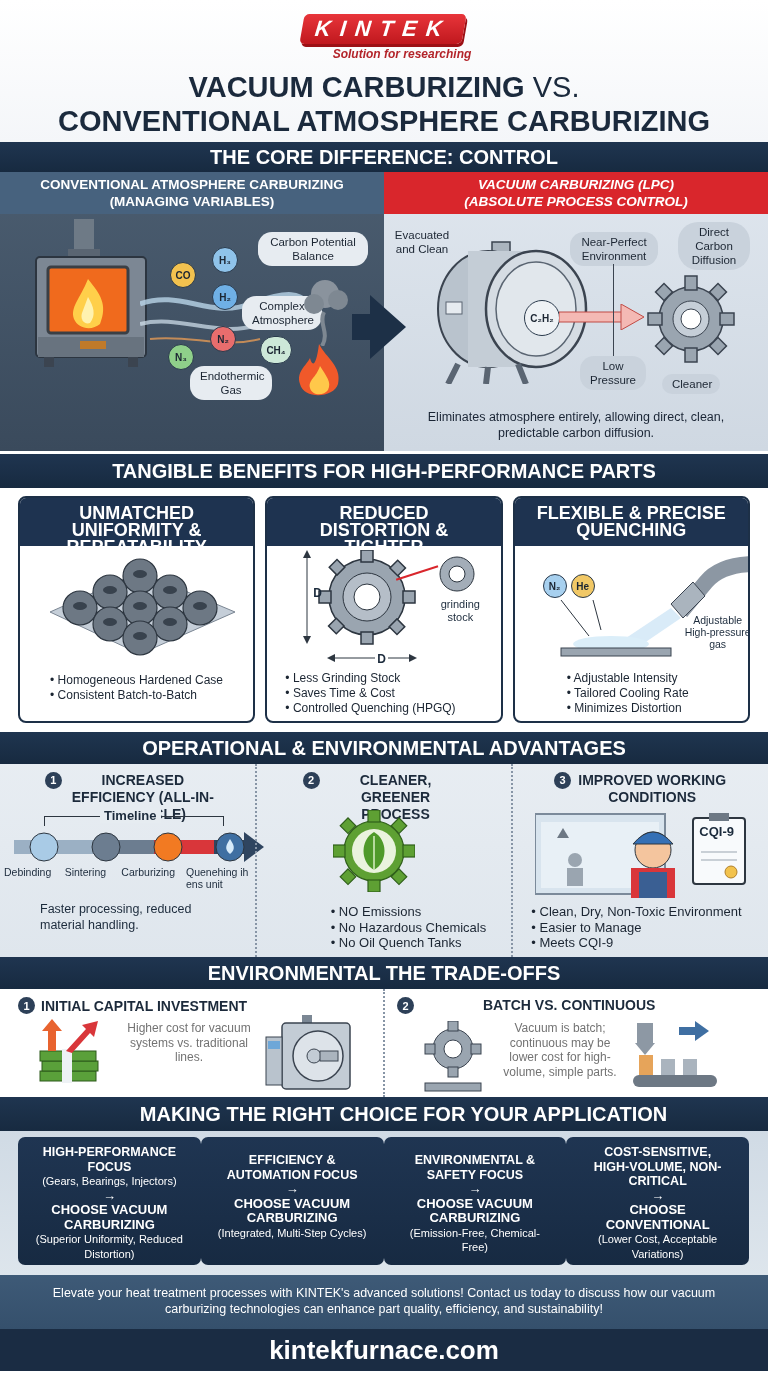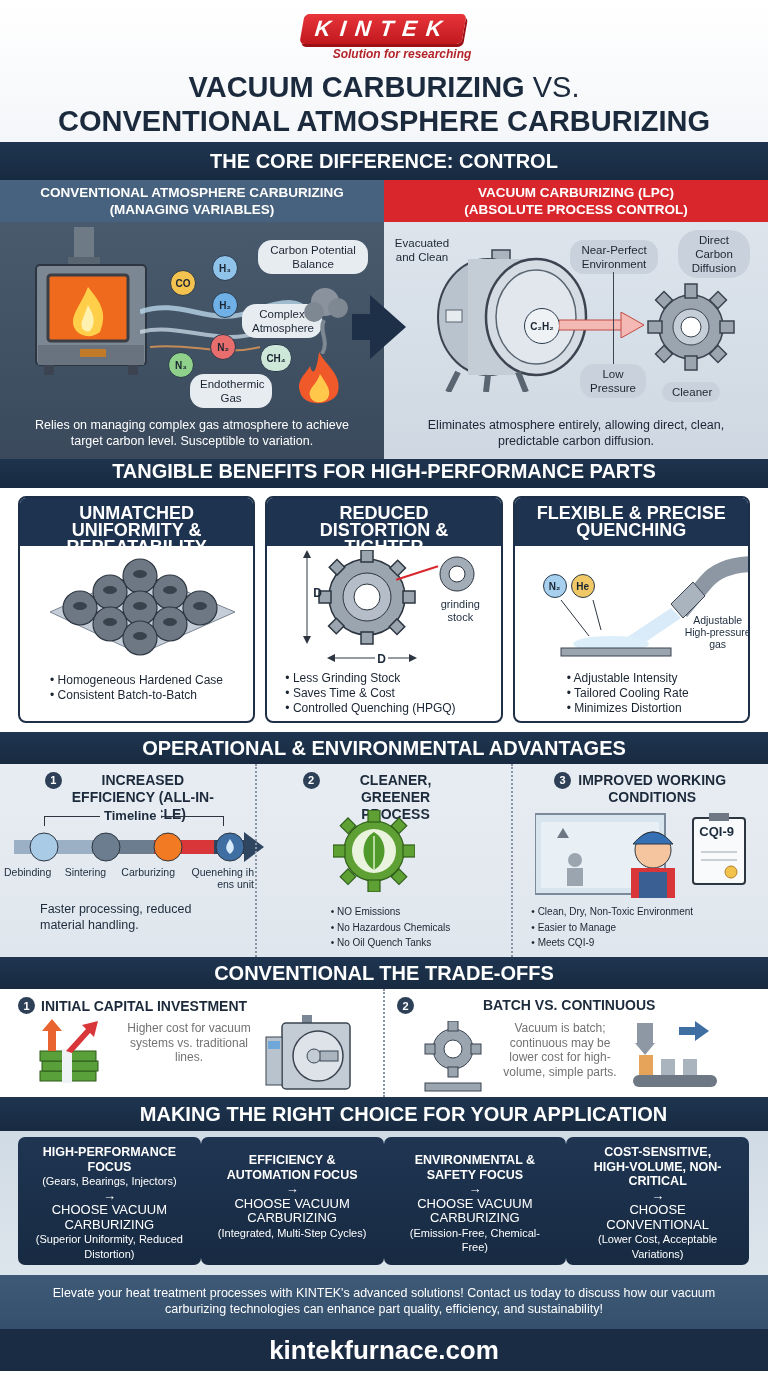--- a/index.html
+++ b/index.html
@@ -8,27 +8,27 @@
   .header { height: 142px; text-align: center; background: linear-gradient(#ffffff, #f4f6f9); position: relative; }
   .logo { position: absolute; left: 302px; top: 14px; width: 162px; height: 30px; background: linear-gradient(#e8353a, #c0181e); border-radius: 5px; transform: skewX(-10deg); box-shadow: 2px 3px 0 #9c1015; display: flex; align-items: center; justify-content: center; }
   .logo span { color: #fff; font-weight: bold; font-style: italic; font-size: 22px; letter-spacing: 9px; transform: skewX(4deg); }
   .tagline { position: absolute; left: 0; right: 0; top: 47px; color: #b3242a; font-size: 12px; font-style: italic; font-weight: bold; margin-left: 36px; }
   .title { position: absolute; left: 0; right: 0; top: 70px; font-size: 29px; font-weight: bold; line-height: 34px; color: #1b2a3d; }
   .title .vs { font-weight: normal; }
   
   .bar { background: linear-gradient(#1f3550, #172a40); color: #fff; text-align: center; font-weight: bold; font-size: 20px; display: flex; align-items: center; justify-content: center; }
   
   .core { position: relative; height: 312px; }
-  .core .bar { height: 38px; }
+  .core .bar { height: 30px; }
   .core-cols { display: flex; height: 279px; }
   .col-left { width: 384px; background: linear-gradient(#4b5d70, #3a4a5c); position: relative; }
   .col-right { width: 384px; background: linear-gradient(#dfe6ee, #cfd8e2); position: relative; }
   .col-head { height: 42px; text-align: center; font-weight: bold; font-size: 13.5px; line-height: 17px; padding-top: 4px; color: #fff; }
   .col-left .col-head { background: #47627e; }
-  .col-right .col-head { background: #d9262c; }
+  .col-right .col-head { background: #d9262c; font-style: italic; }
   .col-body { position: relative; height: 237px; }
   .col-caption { position: absolute; left: 0; right: 0; bottom: 10px; text-align: center; font-size: 12.5px; line-height: 16px; }
   .col-left .col-caption { color: #fff; }
   .col-right .col-caption { color: #1a2535; }
   .bubble { position: absolute; border-radius: 14px; padding: 3px 10px; font-size: 11.5px; text-align: center; line-height: 14px; }
   .col-left .bubble { background: #e7ecf1; color: #1c2633; }
   .col-right .bubble { background: #c9d2dc; color: #1c2633; }
   .mol { position: absolute; width: 26px; height: 26px; border-radius: 50%; border: 1.5px solid #2a3a4c; font-size: 10px; display: flex; align-items: center; justify-content: center; color: #1b2532; font-weight: bold; }
   .big-arrow { position: absolute; left: 370px; top: 295px; width: 0; height: 0; border-top: 32px solid transparent; border-bottom: 32px solid transparent; border-left: 36px solid #1d3047; z-index: 3; }
   .big-arrow-stem { position: absolute; left: 352px; top: 314px; width: 22px; height: 26px; background: #1d3047; z-index: 3; }
@@ -42,39 +42,39 @@
   .card ul { list-style: none; font-size: 12px; line-height: 15px; padding-left: 30px; color: #1b2532; }
   .card ul li:before { content: "• "; }
   
   .oper { height: 225px; background: linear-gradient(#e9eef3, #dfe6ed); }
   .oper .bar { height: 32px; }
   .oper-cols { display: flex; height: 193px; }
   .oper-col { flex: 1; position: relative; padding-top: 8px; }
   .oper-col + .oper-col { border-left: 2px dotted #8795a6; }
   .oper-title { text-align: center; font-weight: bold; font-size: 14px; line-height: 17px; color: #1c2a3b; }
   .num { display: inline-flex; width: 17px; height: 17px; border-radius: 50%; background: #2d4058; color: #fff; font-size: 11px; align-items: center; justify-content: center; margin-right: 6px; vertical-align: 1px; }
-  .oper-col ul { list-style: none; font-size: 10px; line-height: 15.5px; color: #1b2532; }
+  .oper-col ul { list-style: none; font-size: 13px; line-height: 15.5px; color: #1b2532; }
   .oper-col ul li:before { content: "• "; }
   
   .trade { height: 140px; background: #ffffff; }
   .trade .bar { height: 32px; }
   .trade-cols { display: flex; height: 108px; justify-content: center; }
   .trade-col { flex: 1; position: relative; }
   .trade-col + .trade-col { border-left: 2px dotted #8795a6; }
   .trade-title { position: absolute; font-weight: bold; font-size: 14px; color: #1c2a3b; }
   .trade-text { position: absolute; text-align: center; font-size: 12px; line-height: 14.5px; color: #737373; }
   
   .choice { height: 178px; background: linear-gradient(#cdd8e3, #dde5ec); }
   .choice .bar { height: 34px; padding-left: 39px; }
   .cards4 { display: flex; gap: 0; padding: 6px 19px 0 18px; align-items: flex-end; }
   .ccard { flex: 1; height: 128px; background: linear-gradient(#1f3552, #172a42); border-radius: 7px; color: #fff; text-align: center; font-size: 12px; line-height: 14.5px; padding-top: 8px; }
   .ccard .focus { font-weight: bold; font-size: 12.5px; }
   .ccard .sub { font-size: 11px; }
   .ccard .arrow { font-weight: bold; font-size: 13px; }
-  .ccard .choose { font-weight: normal; font-size: 13px; }
+  .ccard .choose { font-weight: bold; font-size: 13px; }
   
   .cta { height: 54px; background: linear-gradient(#3e5a77, #35506c); color: #fff; text-align: center; font-size: 12.5px; line-height: 16px; padding-top: 10px; }
   .footer { height: 42px; background: #1a2c43; color: #fff; text-align: center; font-weight: bold; font-size: 26px; line-height: 42px; }
 </style>
 </head>
 <body>
 
 <div class="header">
   <div class="logo">
       <span>KINTEK</span>
@@ -126,21 +126,20 @@
         <svg style="position:absolute;left:296px;top:130px" width="46" height="56" viewBox="0 0 46 56">
           <path d="M23 0 C 30 14, 46 22, 42 40 C 38 54, 8 56, 4 40 C 0 28, 10 22, 14 14 C 16 22, 20 24, 23 0 Z" fill="#f0592a"></path>
           <path d="M24 22 C 30 32, 36 38, 32 46 C 28 52, 16 52, 14 44 C 12 36, 20 34, 24 22 Z" fill="#ffc84a"></path>
         </svg>
         <svg style="position:absolute;left:300px;top:62px" width="50" height="70" viewBox="0 0 50 70">
           <circle cx="25" cy="18" r="14" fill="#8a939d"></circle>
             <circle cx="38" cy="24" r="10" fill="#7e8892"></circle>
             <circle cx="14" cy="28" r="10" fill="#7e8892"></circle>
           <path d="M24 36 C 18 48, 30 56, 22 70" stroke="#7e8892" stroke-width="4" fill="none"></path>
         </svg>
-        <div class="col-caption" style="padding:0 20px">Relies on managing complex gas atmosphere to achieve target carbon level. Susceptible to variation.</div>
       </div>
     </div>
     <div class="col-right">
       <div class="col-head">
         <div>VACUUM CARBURIZING (LPC)</div>
         <div>(ABSOLUTE PROCESS CONTROL)</div>
       </div>
       <div class="col-body">
         <svg style="position:absolute;left:44px;top:20px" width="160" height="150" viewBox="0 0 160 150">
           <rect x="64" y="8" width="18" height="14" fill="#aab4be" stroke="#3b4450" stroke-width="1.5"></rect>
@@ -302,21 +301,21 @@
         <circle cx="30" cy="17" r="14" fill="#a9cbe6" stroke="#2d3640"></circle>
         <circle cx="92" cy="17" r="14" fill="#6c7d90" stroke="#2d3640"></circle>
         <circle cx="154" cy="17" r="14" fill="#f27a22" stroke="#2d3640"></circle>
         <circle cx="216" cy="17" r="14" fill="#3f6fa2" stroke="#2d3640"></circle>
         <path d="M216 9 C 220 15, 222 19, 216 24 C 210 19, 212 15, 216 9 Z" fill="#d7ebfa"></path>
       </svg>
       <div style="position:absolute;left:4px;top:102px;width:250px;display:flex;justify-content:space-between;font-size:10.5px;line-height:12px">
         <span style="width:56px">Debinding</span>
         <span style="width:52px">Sintering</span>
         <span style="width:60px">Carburizing</span>
-        <span style="width:68px;text-align:right">Quenehing ih ens unit</span>
+        <span style="width:68px;text-align:left">Quenehing ih ens unit</span>
       </div>
       <div style="position:absolute;left:40px;top:138px;width:190px;text-align:left;font-size:12.5px;line-height:15.5px">Faster processing, reduced material handling.</div>
     </div>
     <div class="oper-col">
       <div class="oper-title"><span class="num">2</span><span style="display:inline-block;width:140px;vertical-align:top">CLEANER, GREENER PROCESS</span></div>
       <svg style="position:absolute;left:76px;top:46px" width="82" height="82" viewBox="0 0 82 82">
         <g fill="#5ea033" stroke="#2f5f1a" stroke-width="1.2">
           <circle cx="41" cy="41" r="30"></circle>
           <rect x="35" y="0" width="12" height="12"></rect>
             <rect x="35" y="70" width="12" height="12"></rect>
@@ -359,21 +358,21 @@
       <ul style="position:absolute;left:18px;top:140px">
         <li>Clean, Dry, Non-Toxic Environment</li>
         <li>Easier to Manage</li>
         <li>Meets CQI-9</li>
       </ul>
     </div>
   </div>
 </div>
 
 <div class="trade">
-  <div class="bar">CONVENTIONAL THE TRADE-OFFS</div>
+  <div class="bar">ENVIRONMENTAL THE TRADE-OFFS</div>
   <div class="trade-cols">
     <div class="trade-col">
       <div class="trade-title" style="left:18px;top:8px"><span class="num">1</span><span>INITIAL CAPITAL INVESTMENT</span></div>
       <svg style="position:absolute;left:36px;top:30px" width="70" height="72" viewBox="0 0 70 72">
         <g fill="#5aa03a" stroke="#2c5a1a">
             <rect x="4" y="52" width="56" height="10"></rect>
             <rect x="6" y="42" width="56" height="10"></rect>
             <rect x="4" y="32" width="56" height="10"></rect>
           </g>
         <rect x="26" y="30" width="10" height="34" fill="#eef2f5"></rect>

